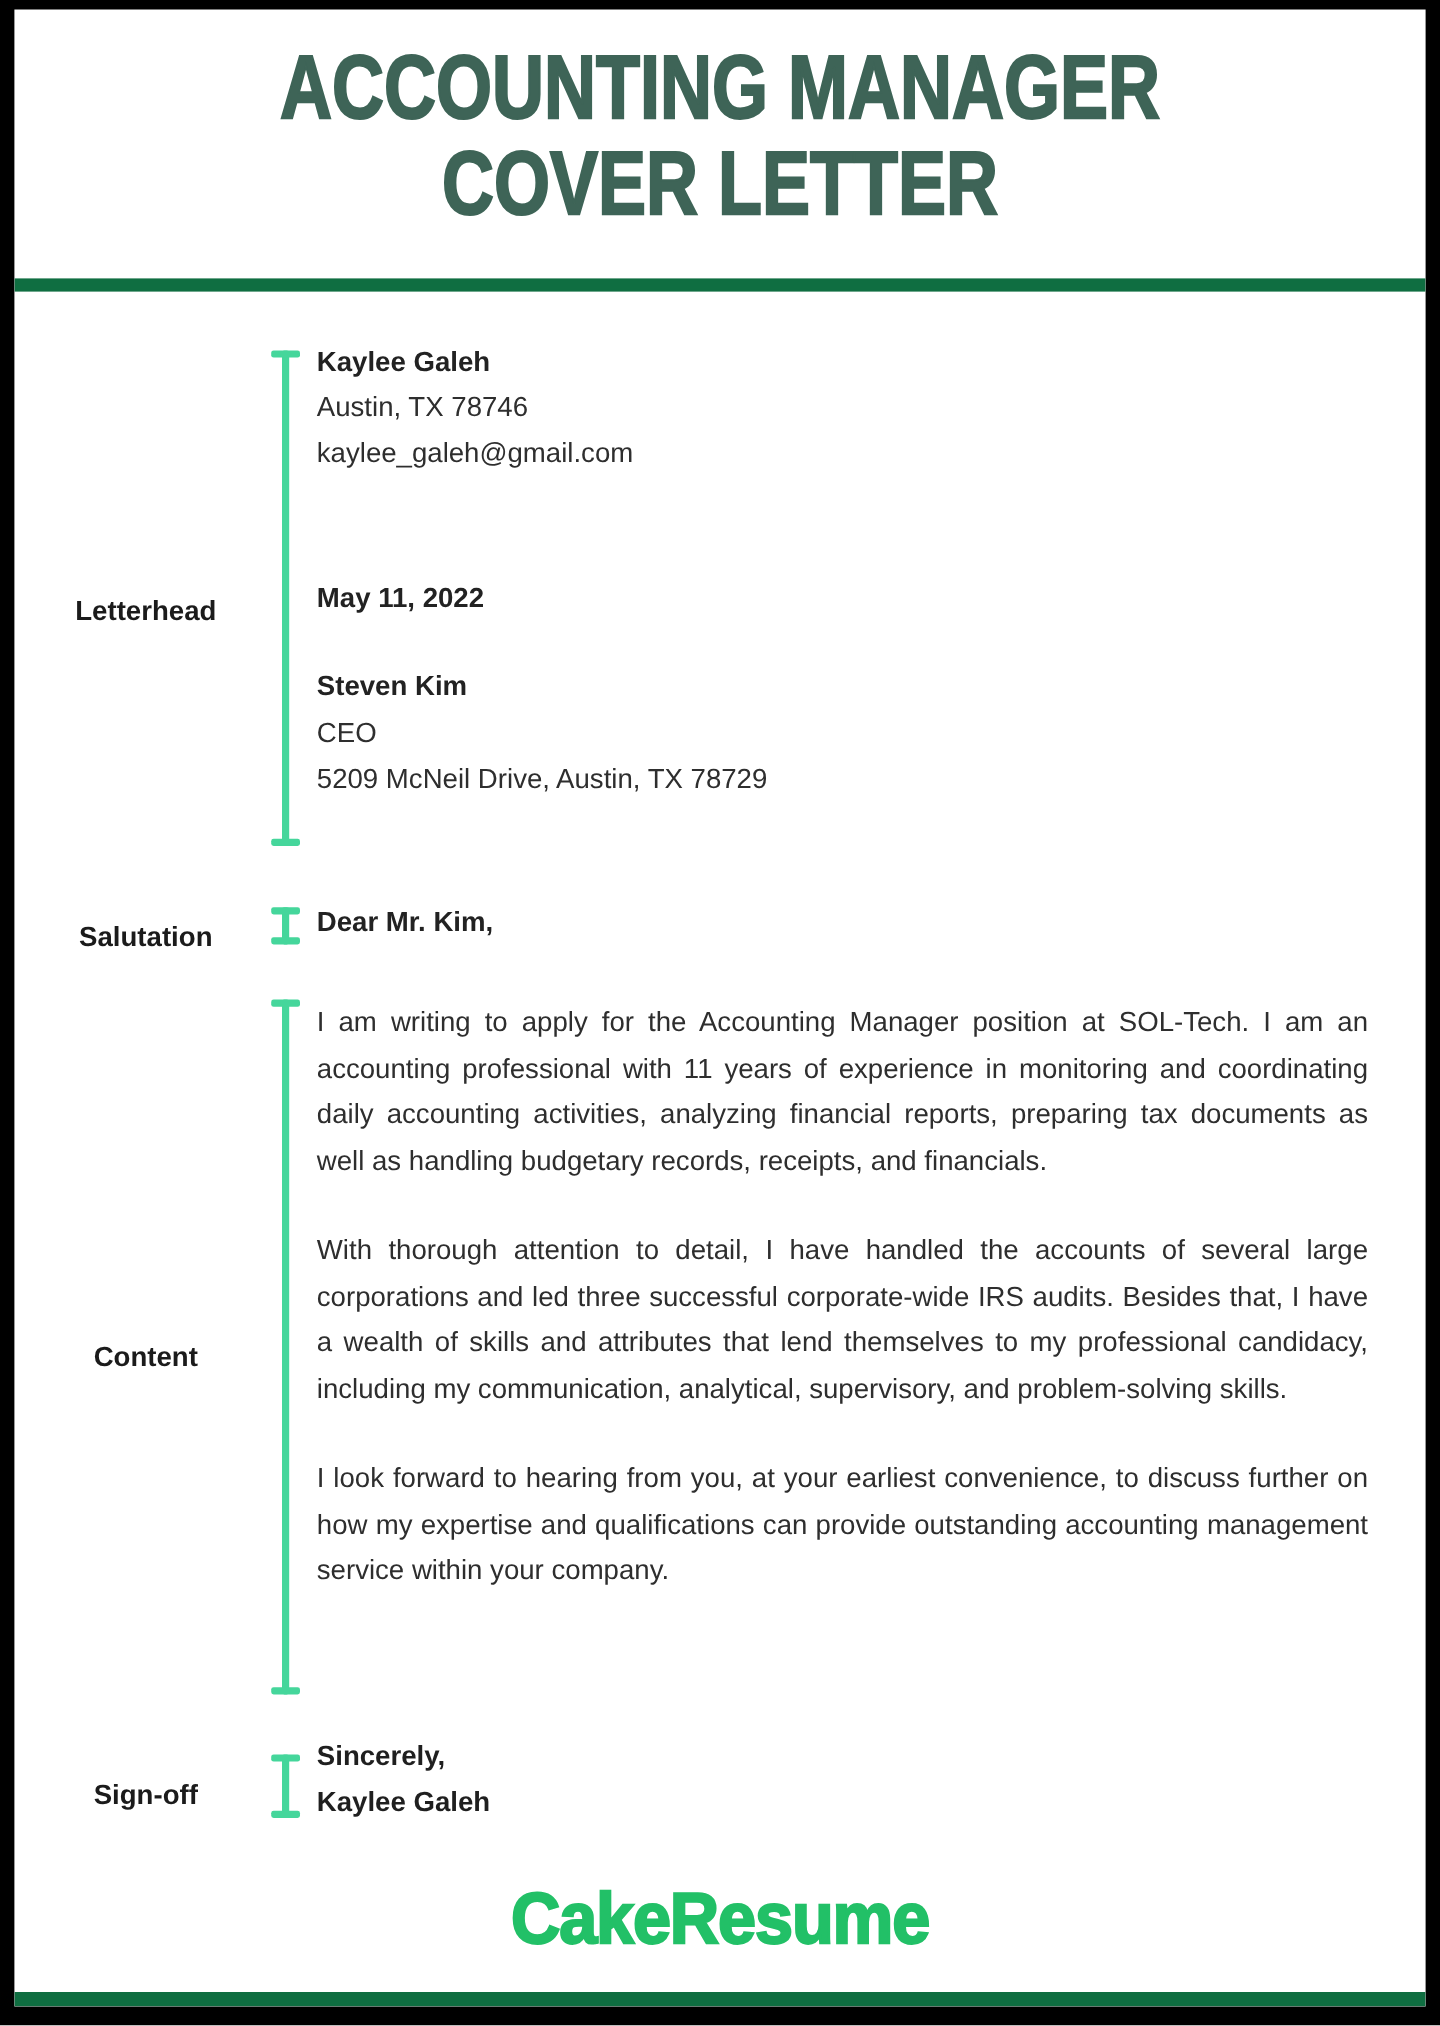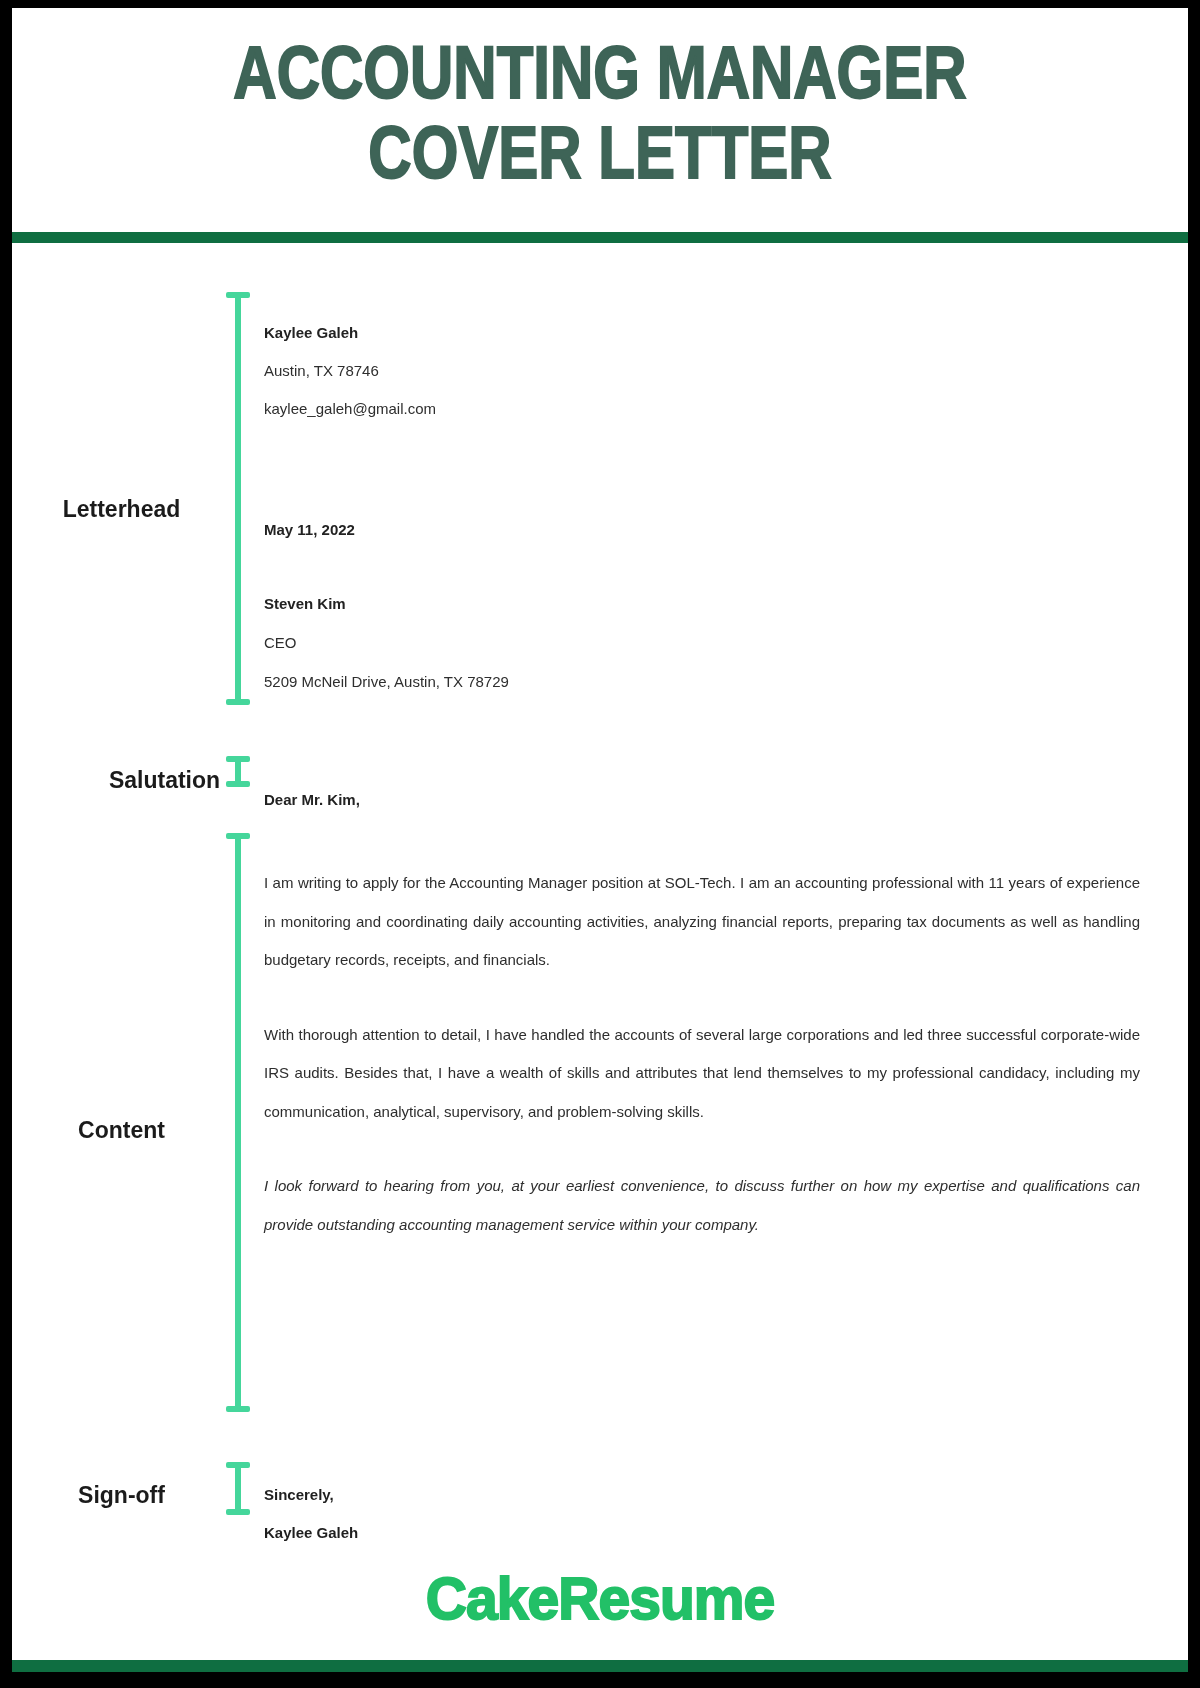--- a/index.html
+++ b/index.html
@@ -42,21 +42,21 @@
   .side-label {
     position: absolute;
     left: 0; width: 219px;
     text-align: center;
     color: #1b1b1b;
     font-weight: 700;
     font-size: 23px;
     line-height: 26px;
   }
   .lbl-letterhead { top: 488px; }
-  .lbl-salutation { top: 759px; padding-left: 43px; }
+  .lbl-salutation { top: 759px; }
   .lbl-content    { top: 1109px; }
   .lbl-signoff    { top: 1474px; }
 
   
   .bracket {
     position: absolute;
     left: 223px;
     width: 6px;
     background: #45d69b;
     border-radius: 2px;
@@ -76,38 +76,37 @@
   .br-salutation { top: 748px;  height: 31px;  }
   .br-content    { top: 825px;  height: 579px; }
   .br-signoff    { top: 1454px; height: 53px;  }
 
   
   .block {
     position: absolute;
     left: 252px;
     width: 876px;
     color: #2e2e2e;
-    font-size: 15px;
+    font-size: 23px;
     line-height: 38px;
-    margin-top: 32px;
   }
   .block p { margin: 0; }
   .bold { font-weight: 700; color: #222222; }
 
   .blk-contact   { top: 274px; }
   .blk-date      { top: 471px; }
   .blk-recipient { top: 544px; line-height: 39px; }
   .blk-salutation{ top: 741px; }
   .blk-paragraphs{ top: 824px; }
   .blk-paragraphs p {
     text-align: justify;
     line-height: 38.5px;
     margin: 0 0 36px 0;
   }
-  .blk-paragraphs p:last-child { margin-bottom: 0; font-style: italic; }
+  .blk-paragraphs p:last-child { margin-bottom: 0; }
   .blk-signoff   { top: 1436px; font-weight: 700; color: #1f1f1f; }
 
   
   .brand {
     position: absolute;
     top: 1555px; left: 0; width: 100%;
     text-align: center;
     color: #22c067;
     font-weight: 700;
     font-size: 60px;

